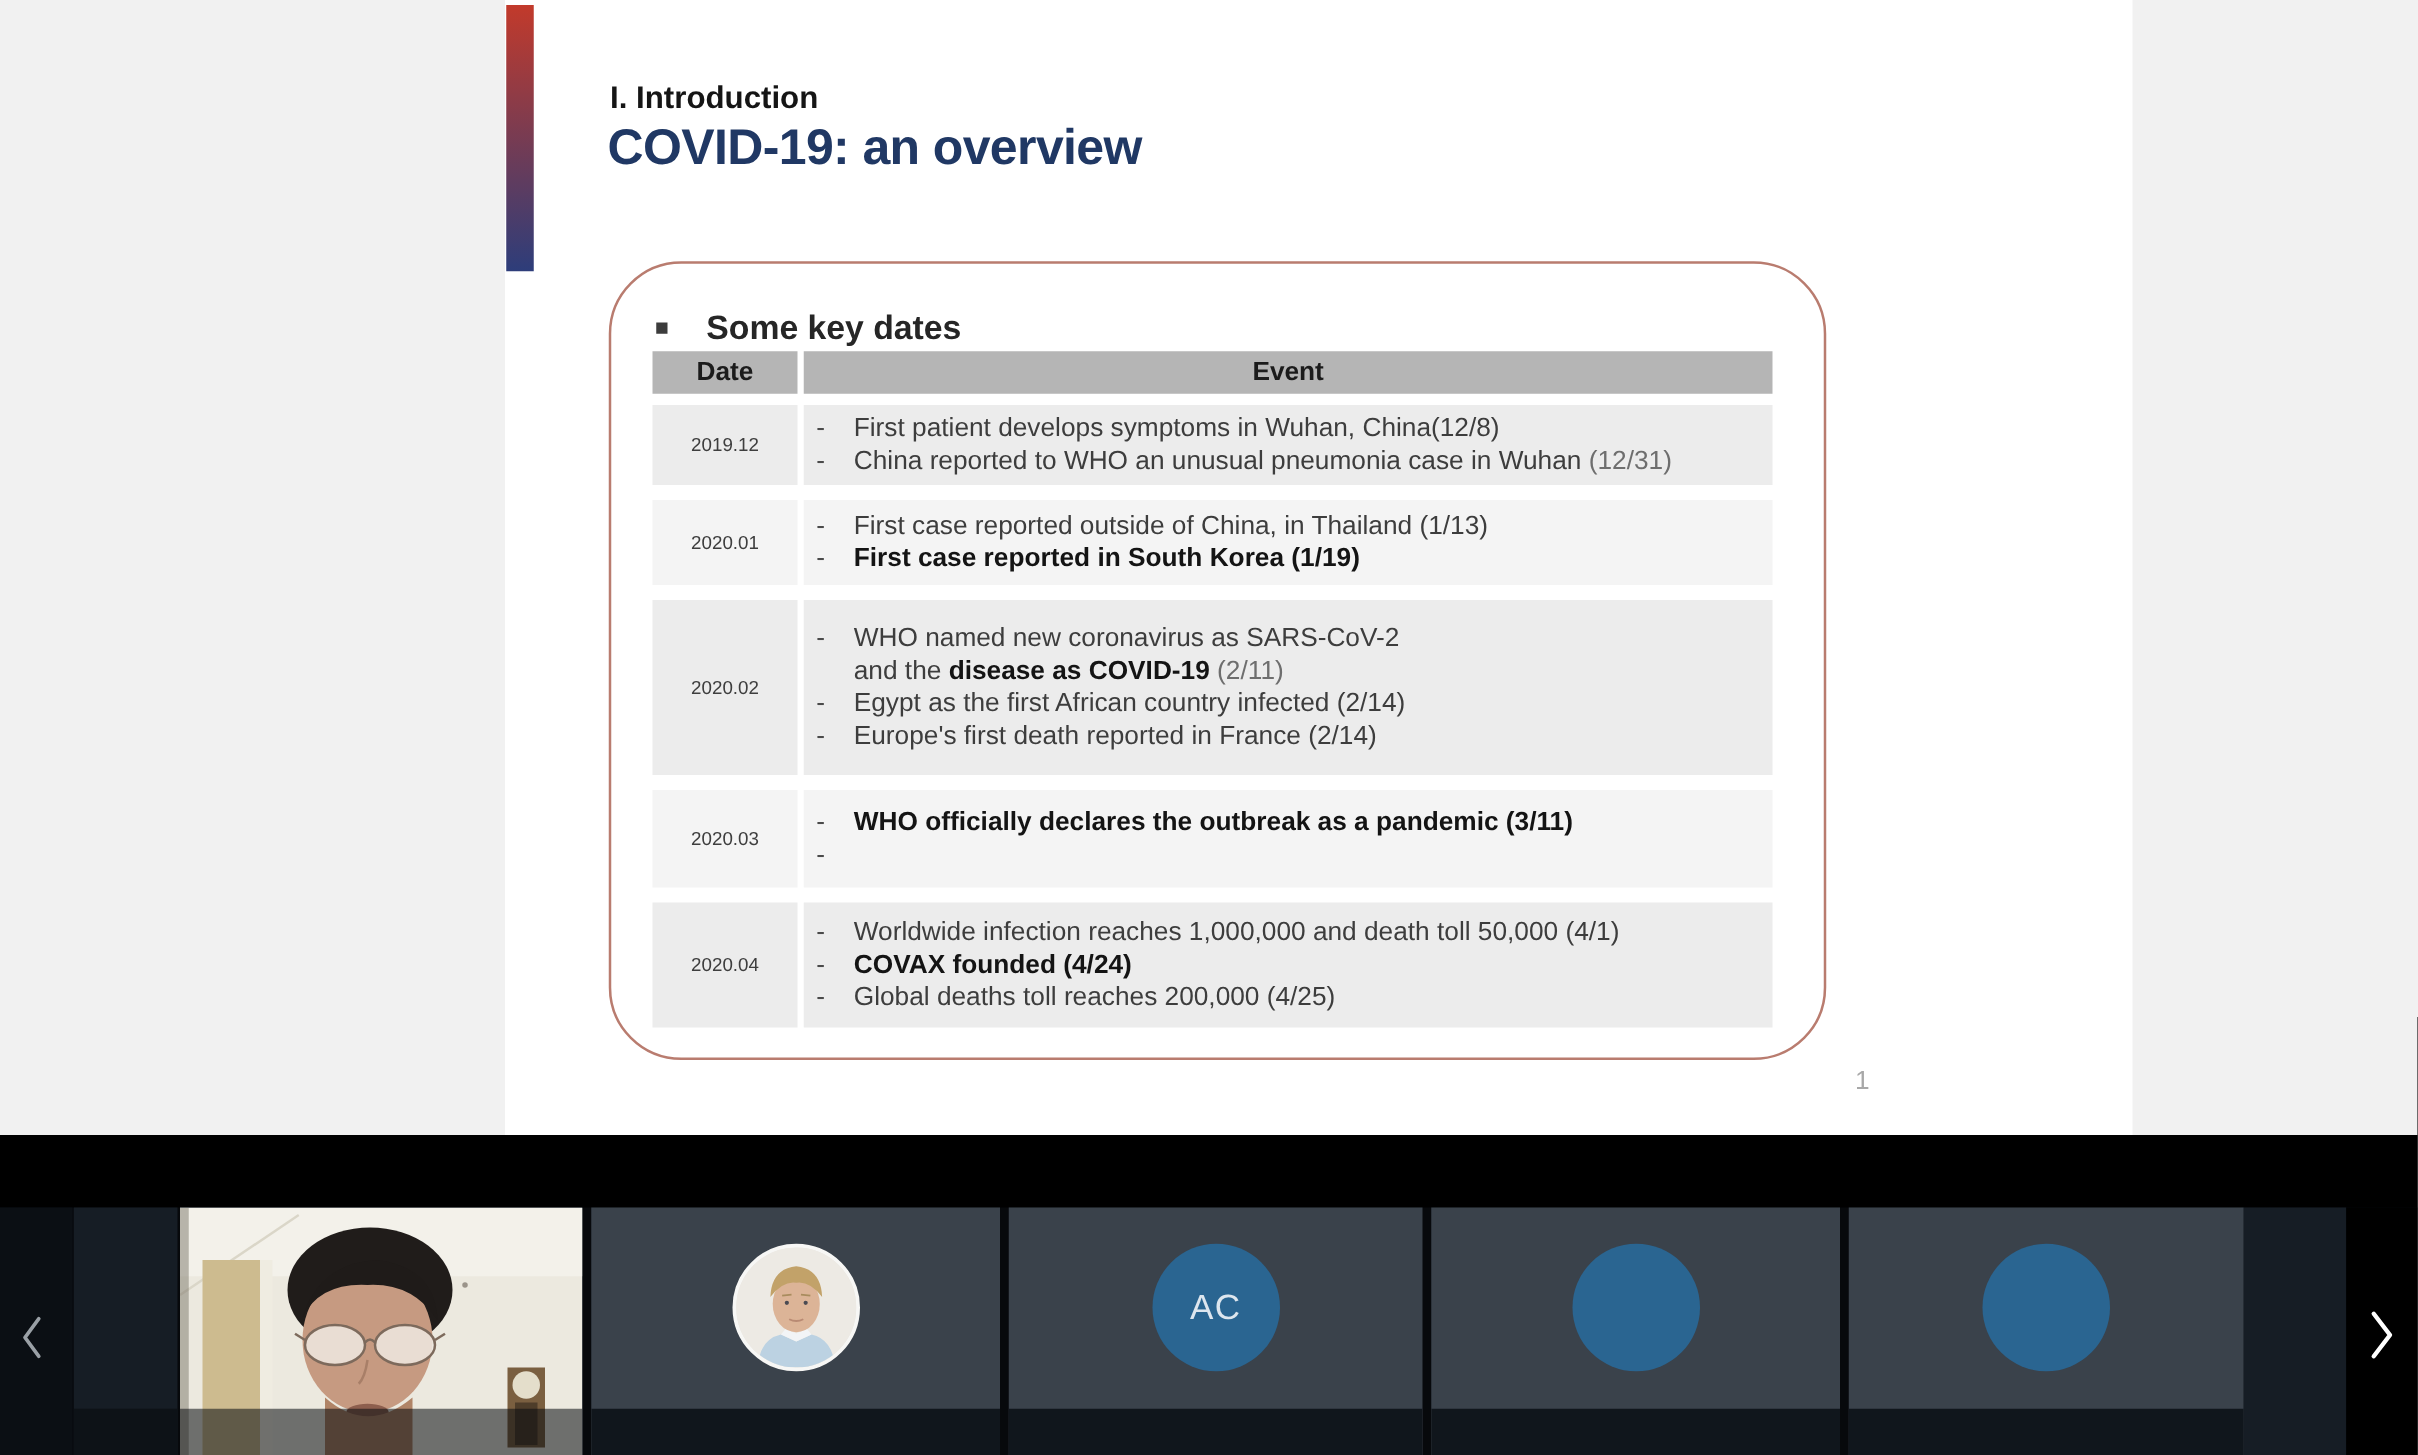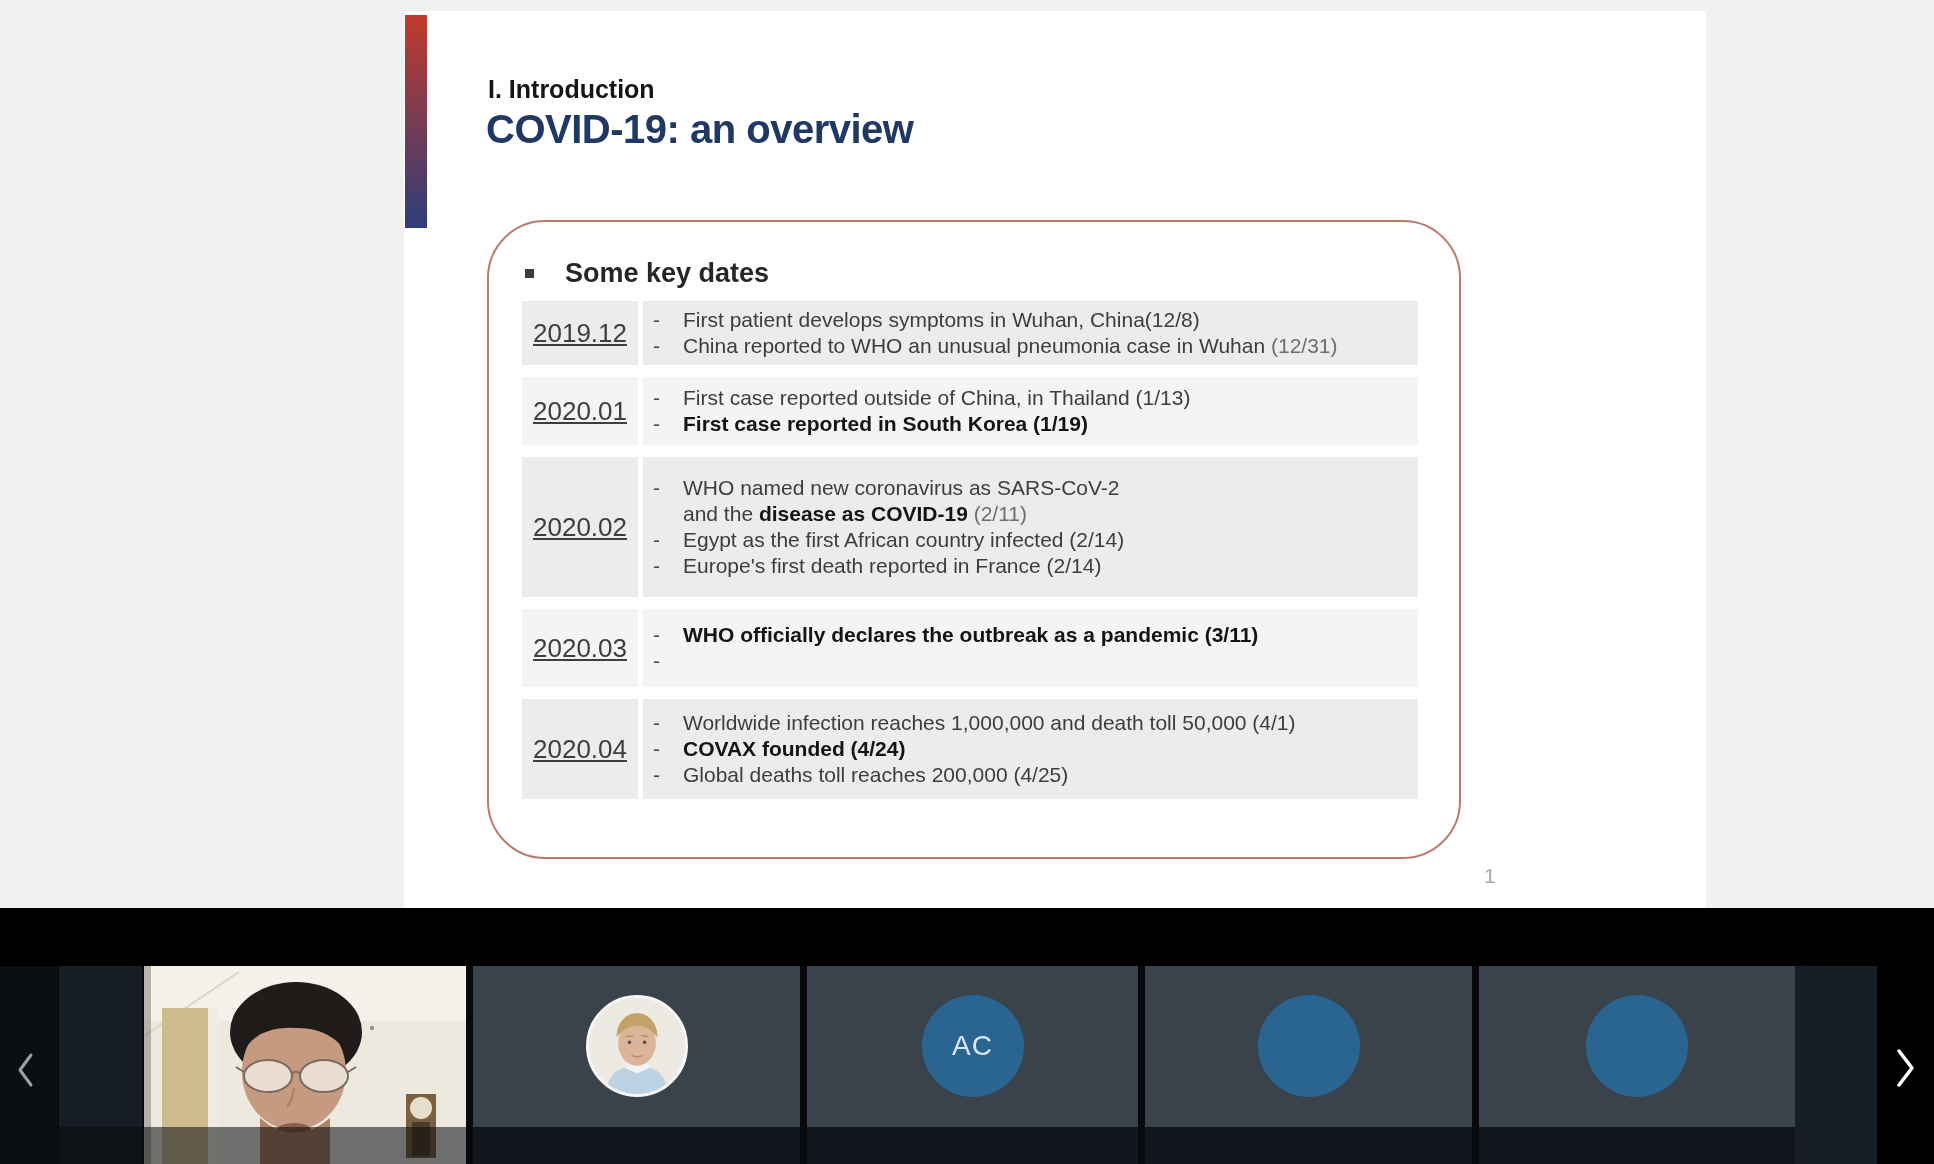--- a/index.html
+++ b/index.html
@@ -8,21 +8,21 @@
     --canvas_gray:#f1f1f1; --tile_bg:#3a424b; --tile_bar:#10161c; --avatar_blue:#2a6591;
     --mic_gray:#b3b9bf; --chevron_gray:#9aa0a6;
   }
   *{margin:0;padding:0;box-sizing:border-box;}
   html,body{width:1934px;height:1164px;overflow:hidden;background:#000;
     font-family:"Liberation Sans","DejaVu Sans",sans-serif;}
   .screen{position:relative;width:1934px;height:1164px;}
 
   
   .stage{position:absolute;left:0;top:0;width:1934px;height:908px;background:var(--canvas_gray);}
-  .slide{position:absolute;left:404px;top:11px;width:1302px;height:908px;background:#fff;}
+  .slide{position:absolute;left:404px;top:0;width:1302px;height:908px;background:#fff;}
   .grad-bar{position:absolute;left:1px;top:4px;width:22px;height:213px;
     background:linear-gradient(to bottom,var(--gradient_top),var(--gradient_bottom));}
   .section{position:absolute;left:84px;top:64px;font-size:25px;font-weight:700;color:#151515;}
   .title{position:absolute;left:82px;top:96px;font-size:40px;font-weight:700;color:var(--accent_navy);letter-spacing:-0.5px;}
   .keybox{position:absolute;left:83px;top:209px;width:974px;height:639px;
     border:2px solid var(--box_border);border-radius:58px;}
   .heading-row{position:absolute;left:121px;top:247px;display:flex;align-items:center;gap:31px;}
   .sq{width:9px;height:9px;background:#3c3c3c;}
   .heading{font-size:27px;font-weight:700;color:#262626;}
 
@@ -30,21 +30,21 @@
   .thead{display:flex;gap:5px;height:34px;}
   .th{background:var(--table_header_bg);display:flex;align-items:center;justify-content:center;
     font-weight:700;font-size:21px;color:#1b1b1b;}
   .th.date{width:116px;flex:0 0 116px;}
   .th.event{flex:1;}
   .trow{display:flex;gap:5px;margin-top:12px;}
   .trow:first-child{margin-top:9px;}
   .trow.dark{--rowbg:var(--row_dark);}
   .trow.light{--rowbg:var(--row_light);}
   .td-date{width:116px;flex:0 0 116px;background:var(--rowbg);display:flex;align-items:center;
-    justify-content:center;font-size:26px;color:#3e3e3e;text-decoration:underline;}
+    justify-content:center;font-size:15px;color:#3e3e3e;}
   .td-event{flex:1;background:var(--rowbg);display:flex;flex-direction:column;justify-content:center;
     padding-left:10px;}
   .line{display:flex;line-height:26px;font-size:21px;color:#3d3d3d;}
   .dash{width:30px;flex:0 0 30px;color:#4a4a4a;}
   .seg.bold{font-weight:700;color:#141414;}
   .seg.gray{color:#6e6e6e;}
   .pagenum{position:absolute;left:1080px;top:853px;font-size:21px;color:#a8a8a8;}
 
   
   .blackband{position:absolute;left:0;top:908px;width:1934px;height:58px;background:#000;}
@@ -86,20 +86,24 @@
     <div class="slide">
       <div class="grad-bar"></div>
       <div class="section">I. Introduction</div>
       <div class="title">COVID-19: an overview</div>
       <div class="keybox"></div>
       <div class="heading-row">
         <span class="sq"></span>
         <span class="heading">Some key dates</span>
       </div>
       <div class="table">
+        <div class="thead">
+          <div class="th date">Date</div>
+          <div class="th event">Event</div>
+        </div>
         <div id="tbody">
             <div class="trow dark" style="height: 64px;">
               <div class="td-date">2019.12</div>
               <div class="td-event">
                 <div class="line">
                   <span class="dash">-</span>
                   <span><span class="seg">First patient develops symptoms in Wuhan, China(12/8)</span></span>
                 </div>
                 <div class="line">
                   <span class="dash">-</span>

